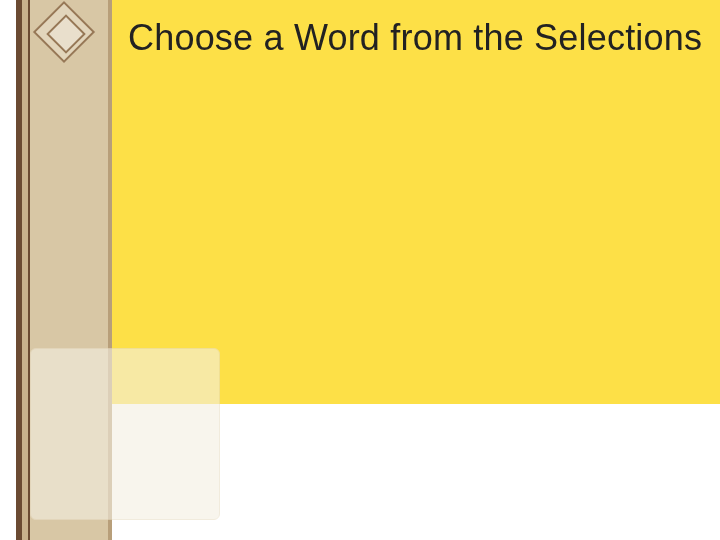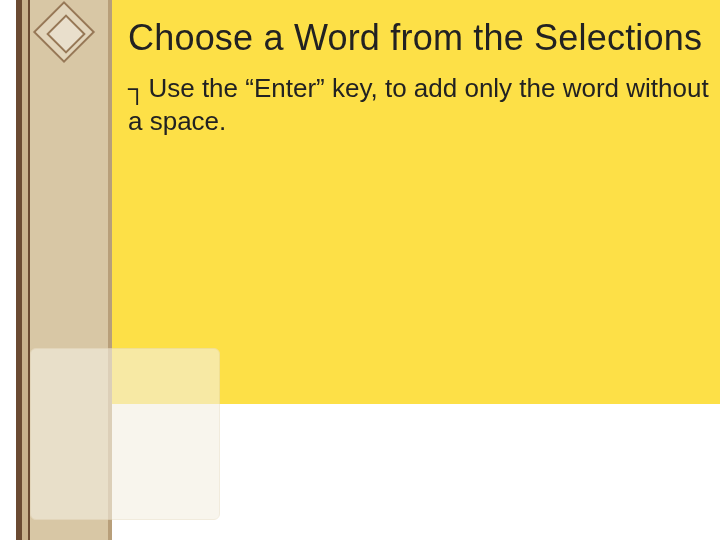--- a/index.html
+++ b/index.html
@@ -118,20 +118,17 @@
   </div>
 
   <div class="pale-box"></div>
 
   <div class="content">
     <div class="title">Choose a Word from the Selections</div>
 
     <div class="body">
 
 
-      <div class="bullet-row">
-        <span class="bullet-glyph">┐</span><span class="bullet-text">Use the “Enter” key, to add only the word without a space.</span>
-      </div>
 
     </div>
   </div>
 
 </div>
 
 </body></html>

